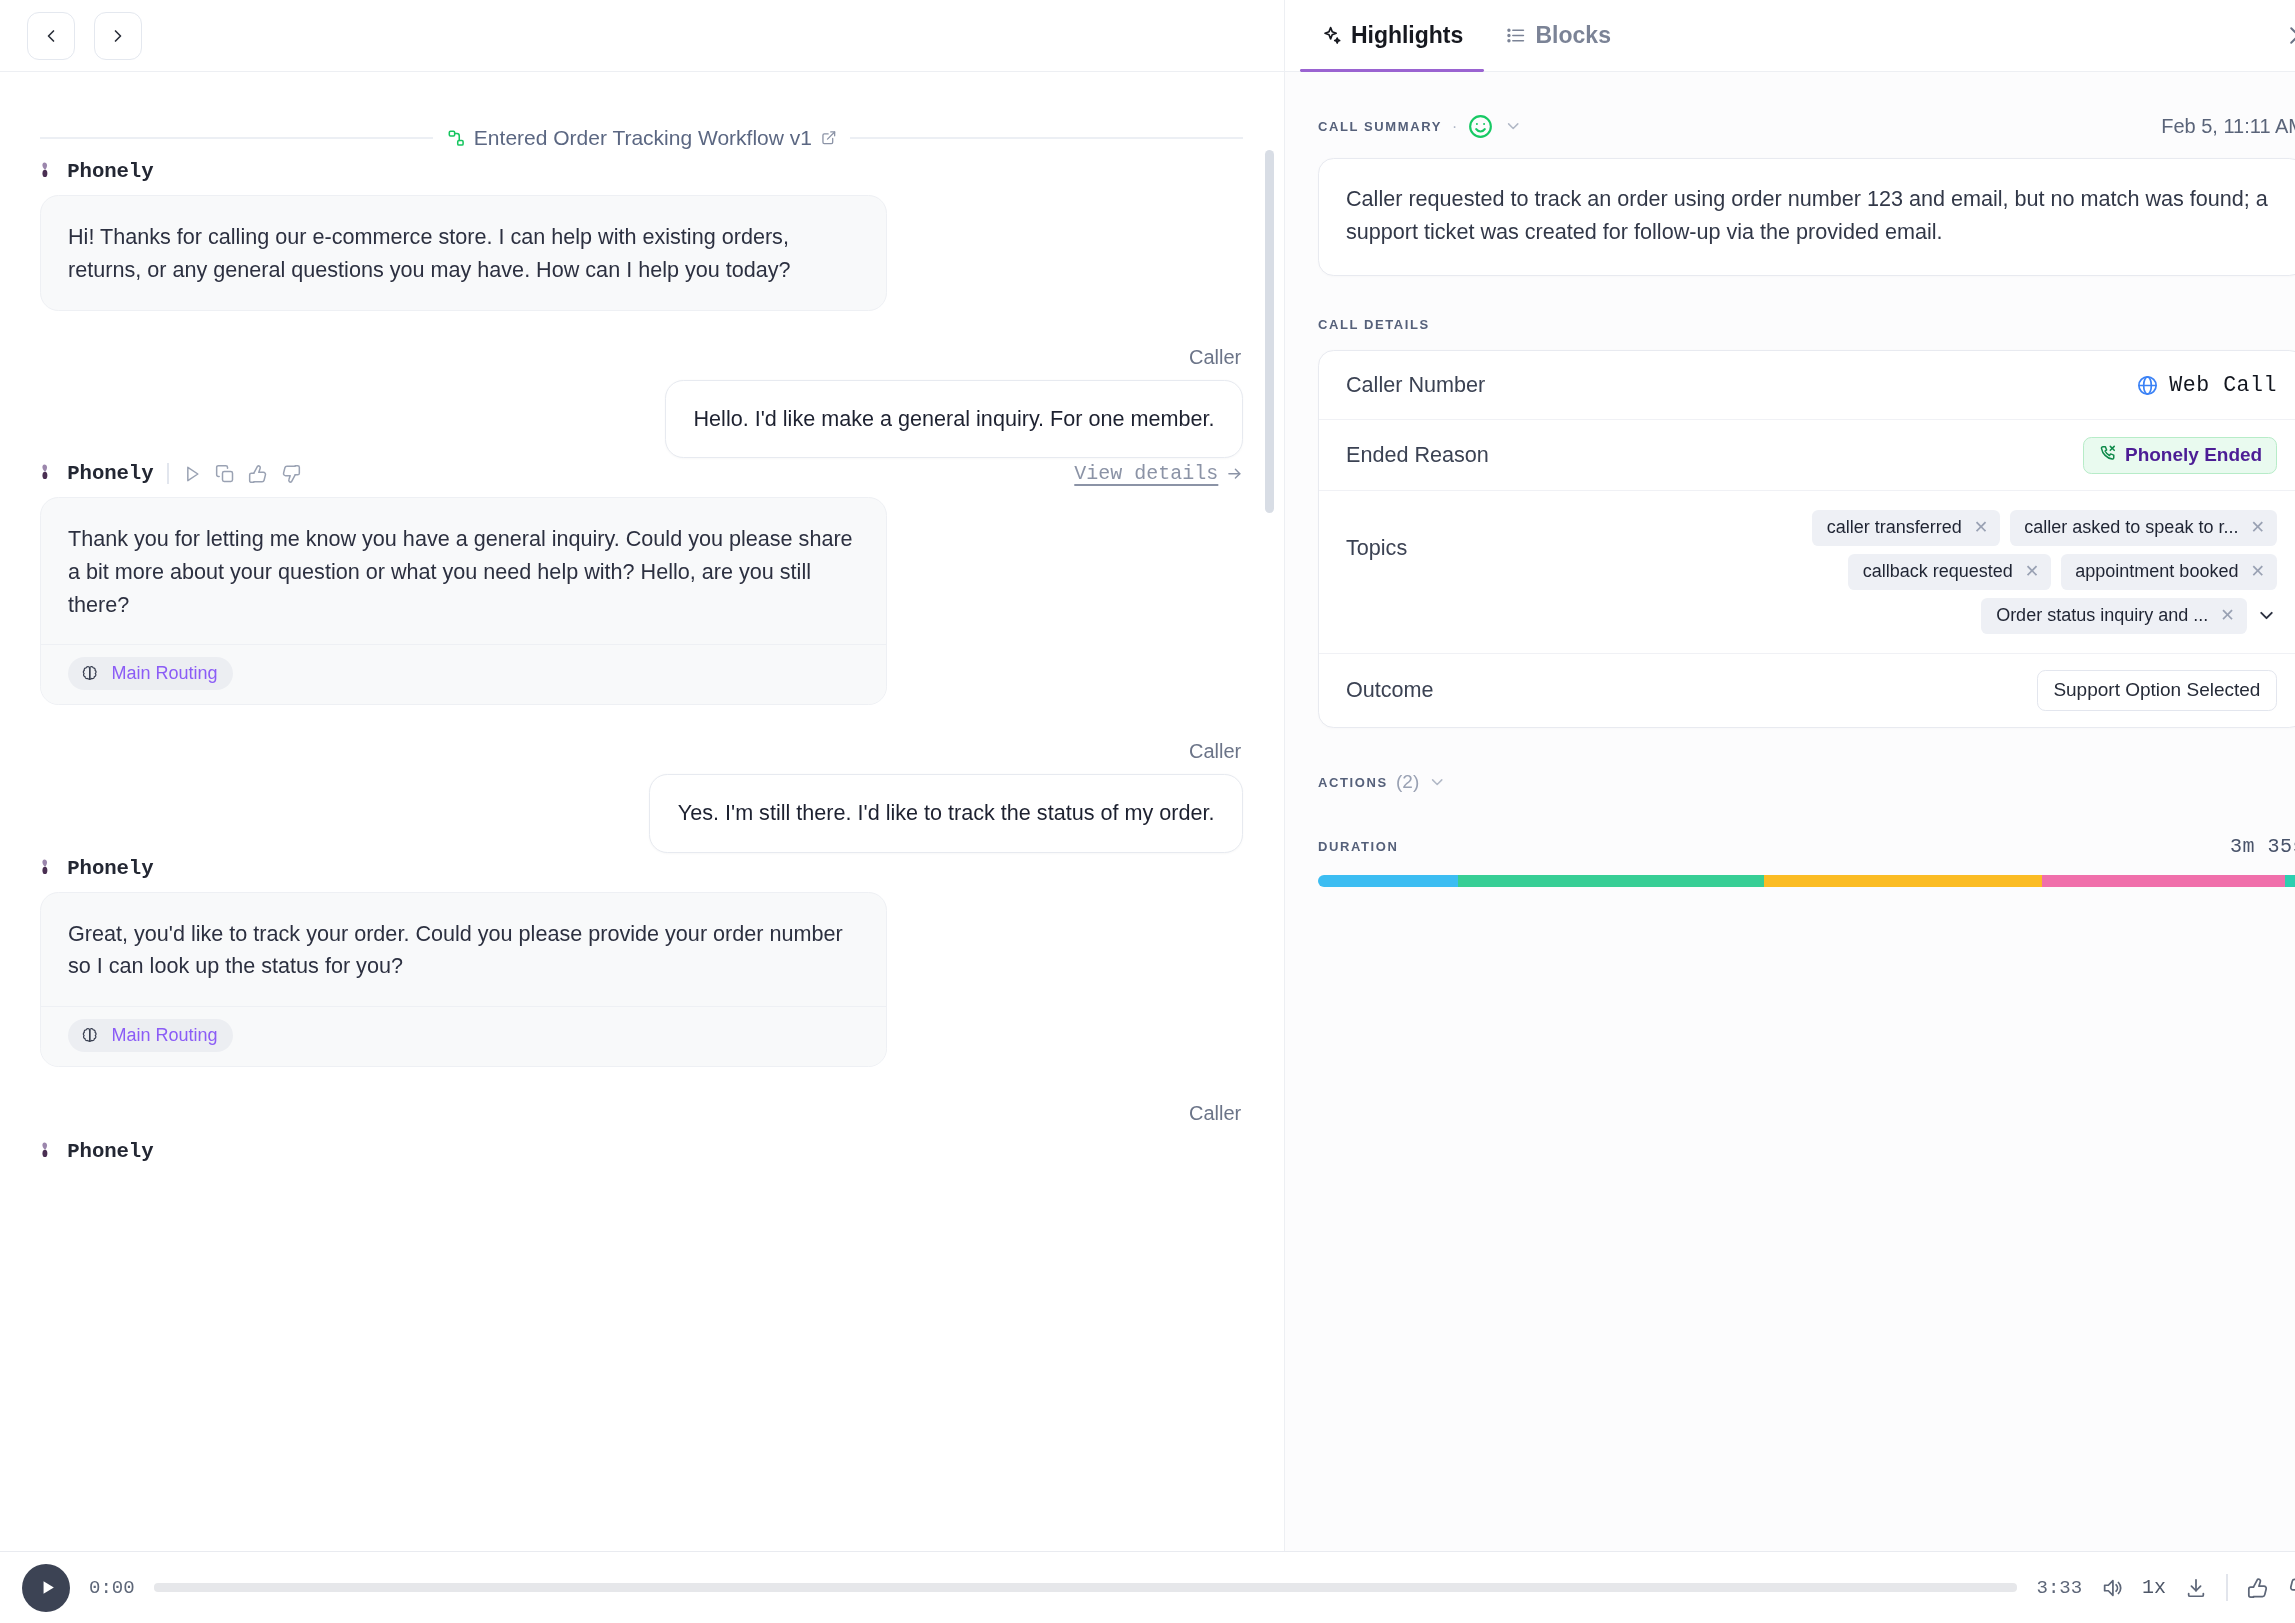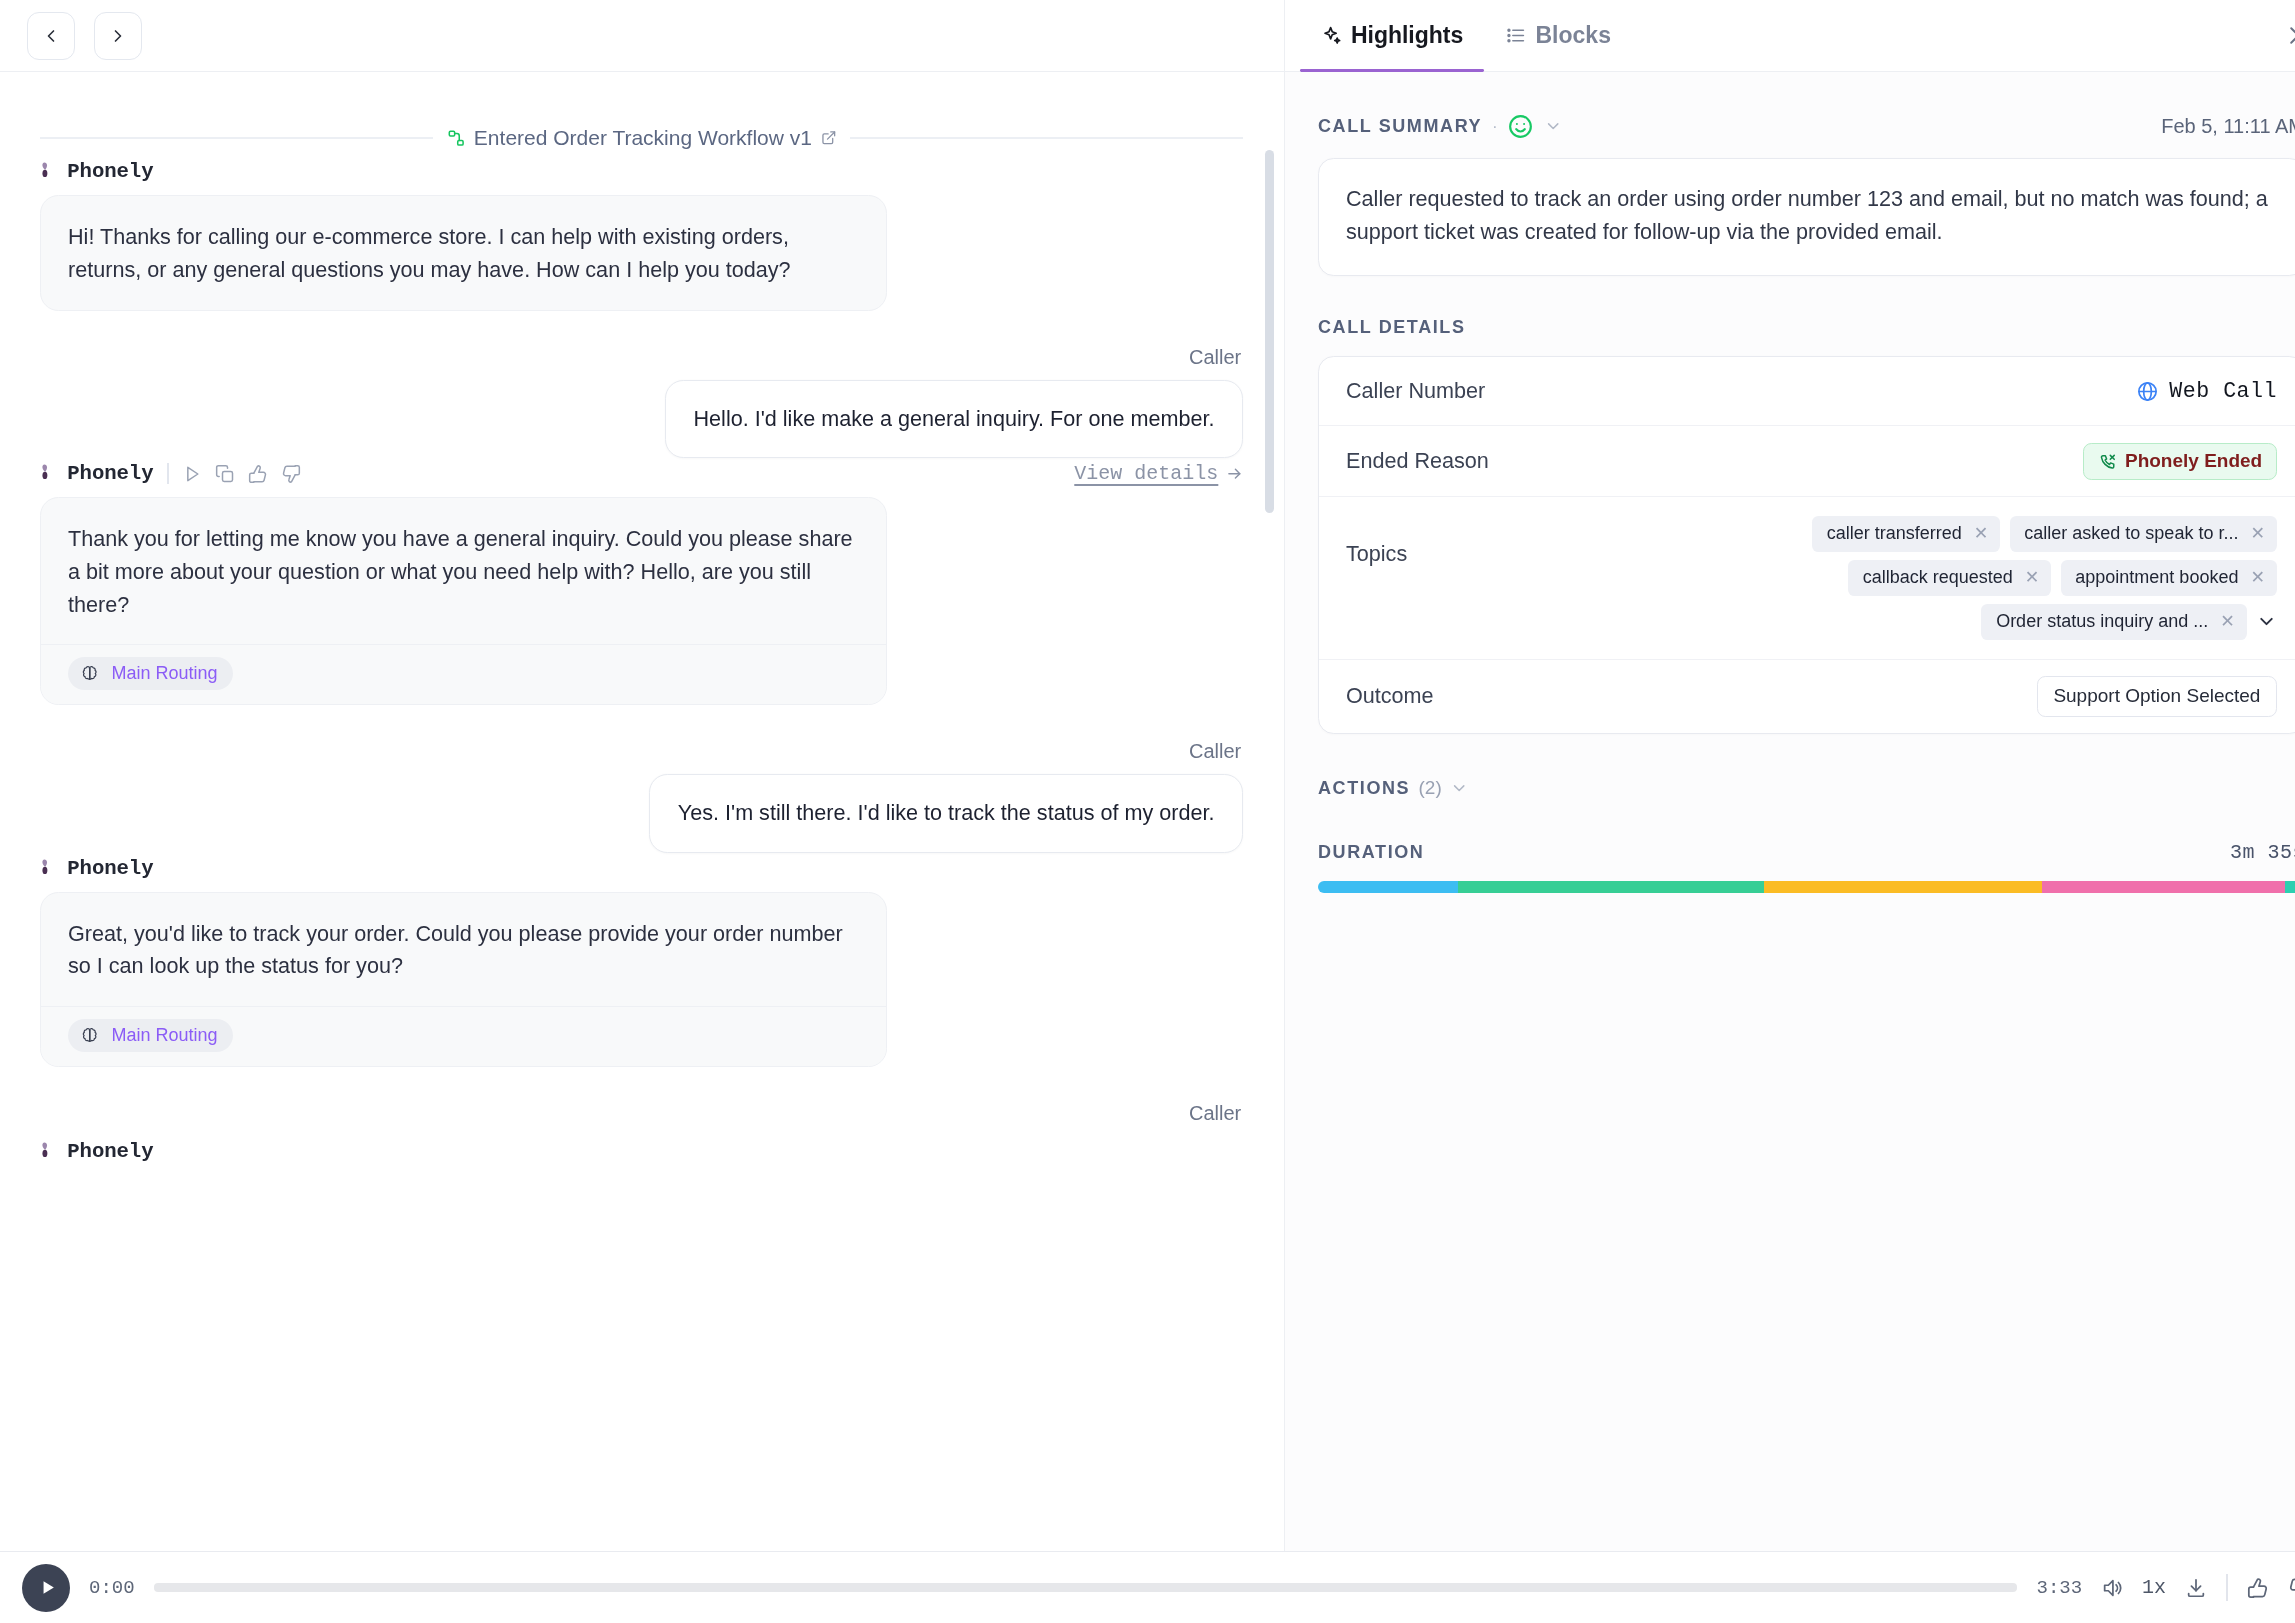--- a/index.html
+++ b/index.html
@@ -168,21 +168,21 @@
   .close-btn svg { width: 25px; height: 25px; }
 
   .right-content { flex: 1; min-height: 0; overflow: hidden; padding: 0 33px; }
 
   .sec-head {
     display: flex; align-items: center; justify-content: space-between;
     margin-top: 41px; margin-bottom: 18.4px;
   }
   .sec-head-left { display: flex; align-items: center; gap: 10px; }
   .sec-title {
-    font-size: 18px; font-weight: 700; letter-spacing: 1.6px; color: #55607a;
+    font-size: 13px; font-weight: 700; letter-spacing: 1.6px; color: #55607a;
   }
   .sec-dot { font-size: 15.6px; color: #aeb6c6; }
   .smiley svg { width: 27px; height: 27px; display: block; }
   .chev-sm svg { width: 18.4px; height: 18.4px; display: block; }
   .sec-date { font-size: 20px; color: #5a6479; }
 
   .card {
     background: #fff;
     border: 1.4px solid #e8eaf0;
     border-radius: 15.6px;
@@ -202,24 +202,24 @@
   .dlabel { font-size: 21.6px; color: #3b4253; }
 
   .webcall {
     display: flex; align-items: center; gap: 10px;
     font-family: "Liberation Mono", monospace;
     font-size: 21.6px; color: #12161f; letter-spacing: 0.5px;
   }
   .webcall svg { width: 23px; height: 23px; display: block; }
 
   .badge-ended {
-    display: inline-flex; align-items: flex-end; gap: 8.3px;
+    display: inline-flex; align-items: flex-start; gap: 8.3px;
     background: #e9faef; border: 1.4px solid #b7ecc8;
     border-radius: 8.3px; padding: 6.4px 13.8px;
-    font-size: 19px; color: #7f1d1d; font-weight: 600;
+    font-size: 19px; color: #4c1d95; font-weight: 600;
   }
   .badge-ended svg { width: 19px; height: 19px; display: block; }
 
   .topics-row { align-items: flex-start; padding-top: 19px; padding-bottom: 19px; }
   .topics-label { font-size: 21.6px; color: #3b4253; padding-top: 25px; }
   .chips {
     display: flex; flex-wrap: wrap; gap: 8.3px 9.2px;
     justify-content: flex-end; max-width: 597px;
     align-items: center;
   }

